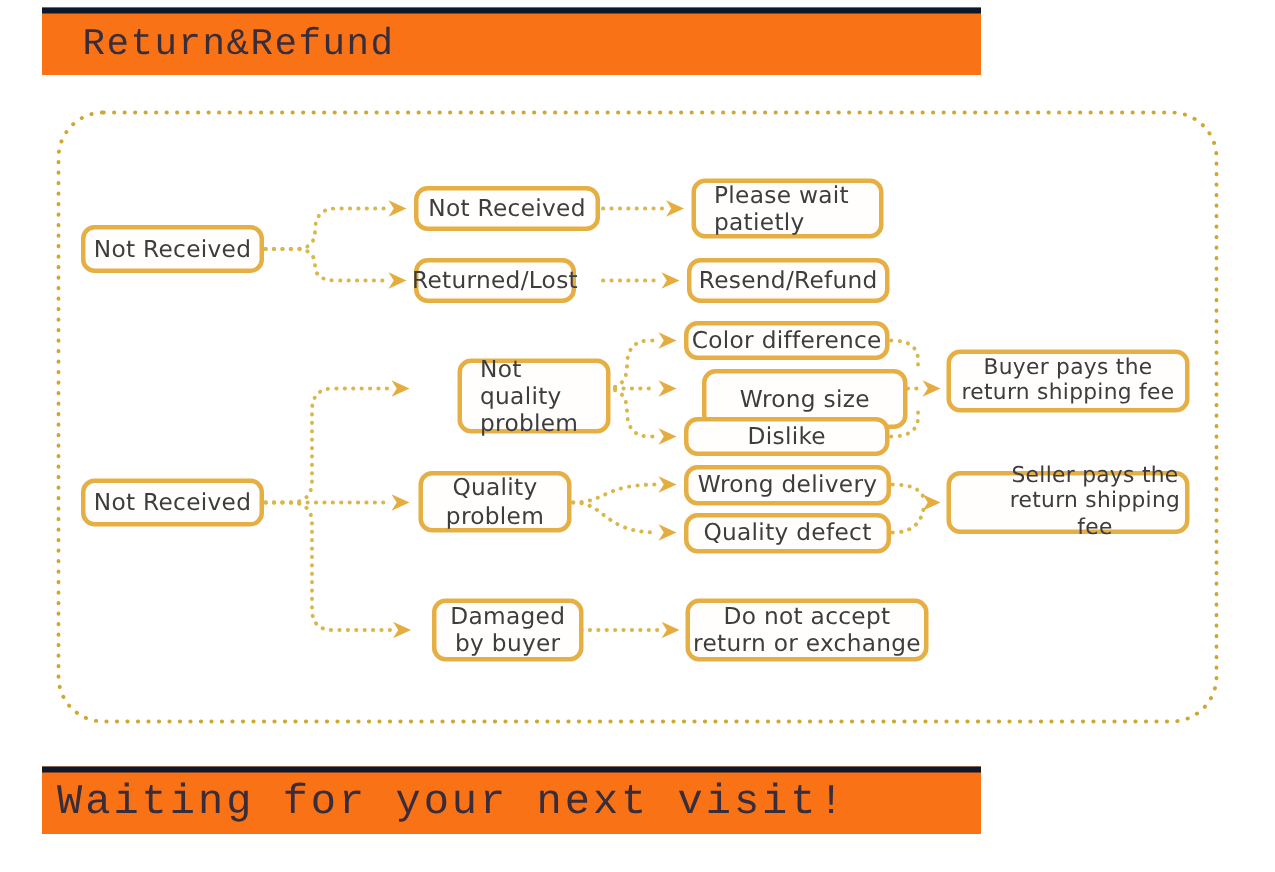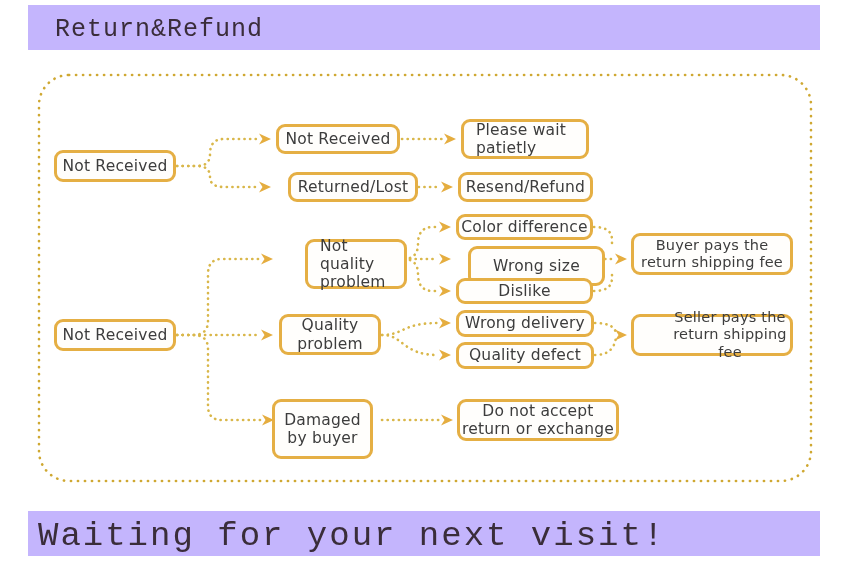--- a/index.html
+++ b/index.html
@@ -1,32 +1,32 @@
 <!DOCTYPE html>
 <html><head>
 <meta charset="utf-8">
 <style>
   html,body{margin:0;padding:0;background:#ffffff;}
   .stage{
     position:relative;width:850px;height:581px;background:#ffffff;
     overflow:hidden;font-family:"DejaVu Sans",sans-serif;
   }
   .bar{
-    position:absolute;left:28px;width:792px;height:45px;
-    background:#c4b5fd;border-top:4px solid #c4b5fd;box-sizing:border-box;
+    position:absolute;left:28px;width:626px;height:45px;
+    background:#f97316;border-top:4px solid #0f172a;box-sizing:border-box;
     display:flex;align-items:center;
   }
   .bar-text{
     font-family:"Liberation Mono",monospace;
     color:#3a2d3a;font-size:25px;white-space:nowrap;letter-spacing:1px;
   }
   #header-bar{top:5px;}
   #header-bar .bar-text{padding-left:27px;}
   #footer-bar{top:511px;}
-  #footer-bar .bar-text{padding-left:10px;letter-spacing:2px;font-size:34px;}
+  #footer-bar .bar-text{padding-left:10px;letter-spacing:2px;font-size:28px;}
   svg.lines{position:absolute;left:0;top:0;}
   .node{
     position:absolute;box-sizing:border-box;background:#fffefc;
     border:3px solid #e5af44;border-radius:9px;
     color:#3d3d3d;display:flex;align-items:center;justify-content:center;
     text-align:center;font-size:15.5px;line-height:1.18;
     white-space:pre-line;letter-spacing:0.2px;
   }
   .node.small{font-size:14.5px;}
   .node.leftalign{justify-content:flex-start;text-align:left;padding-left:12px;}
@@ -76,39 +76,39 @@
       <polygon points="0,0 -12,-5.5 -8.5,0 -12,5.5" transform="translate(627,259)"></polygon>
       <polygon points="0,0 -12,-5.5 -8.5,0 -12,5.5" transform="translate(451,323)"></polygon>
       <polygon points="0,0 -12,-5.5 -8.5,0 -12,5.5" transform="translate(451,355)"></polygon>
       <polygon points="0,0 -12,-5.5 -8.5,0 -12,5.5" transform="translate(627,335)"></polygon>
       <polygon points="0,0 -12,-5.5 -8.5,0 -12,5.5" transform="translate(453,420)"></polygon>
     </g>
   </svg>
 
   <div class="node" style="left:54px;top:150px;width:122px;height:32px;">Not Received</div>
   <div class="node" style="left:276px;top:124px;width:124px;height:30px;">Not Received</div>
-  <div class="node" style="left:276px;top:172px;width:130px;height:30px;margin-left:12px;">Returned/Lost</div>
+  <div class="node" style="left:276px;top:172px;width:108px;height:30px;">Returned/Lost</div>
   <div class="node leftalign" style="left:461px;top:119px;width:128px;height:40px;">Please wait
 patietly</div>
   <div class="node" style="left:458px;top:172px;width:135px;height:30px;">Resend/Refund</div>
   <div class="node leftalign" style="left:279px;top:239px;width:102px;height:50px;margin-left:26px;">Not quality
 problem</div>
   <div class="node" style="left:456px;top:214px;width:137px;height:26px;">Color difference</div>
   <div class="node" style="left:468px;top:246px;width:137px;height:40px;">Wrong size</div>
   <div class="node" style="left:456px;top:278px;width:137px;height:26px;">Dislike</div>
   <div class="node small" style="left:631px;top:233px;width:162px;height:42px;">Buyer pays the
 return shipping fee</div>
   <div class="node" style="left:54px;top:319px;width:122px;height:32px;">Not Received</div>
   <div class="node" style="left:279px;top:314px;width:102px;height:41px;">Quality
 problem</div>
   <div class="node" style="left:456px;top:310px;width:138px;height:27px;">Wrong delivery</div>
   <div class="node" style="left:456px;top:342px;width:138px;height:27px;">Quality defect</div>
   <div class="node small" style="left:631px;top:314px;width:162px;height:42px;padding-left:36px;">Seller pays the
 return shipping fee</div>
-  <div class="node" style="left:272px;top:399px;width:101px;height:60px;">Damaged
+  <div class="node" style="left:288px;top:399px;width:101px;height:42px;">Damaged
 by buyer</div>
   <div class="node" style="left:457px;top:399px;width:162px;height:42px;">Do not accept
 return or exchange</div>
 
   <div class="bar" id="footer-bar">
     <span class="bar-text">Waiting for your next visit!</span>
   </div>
 
 </div>
 

